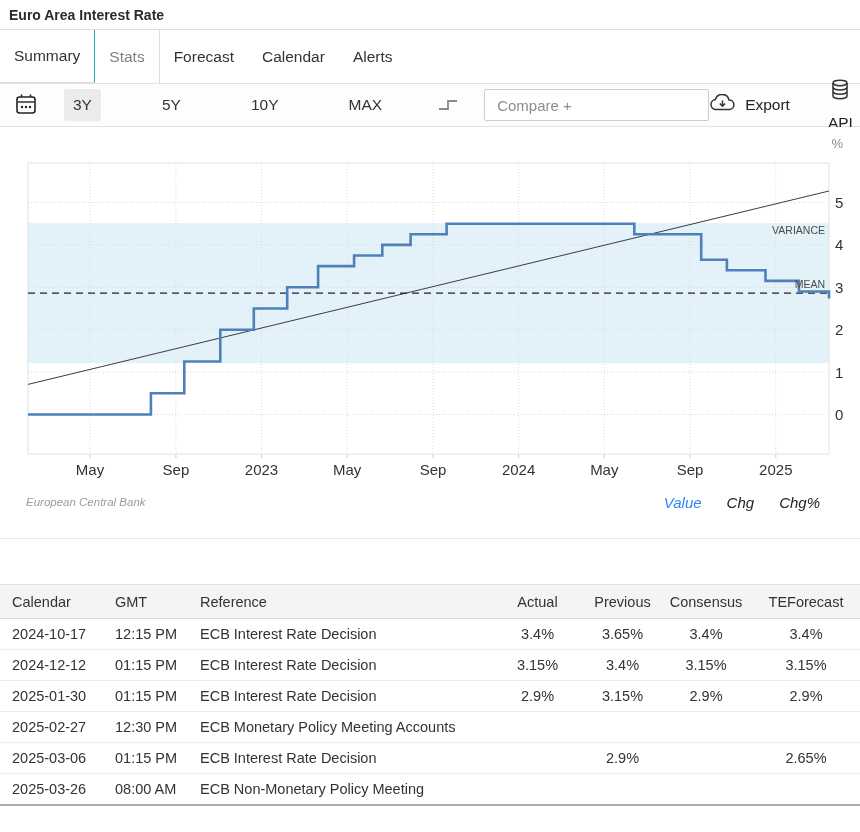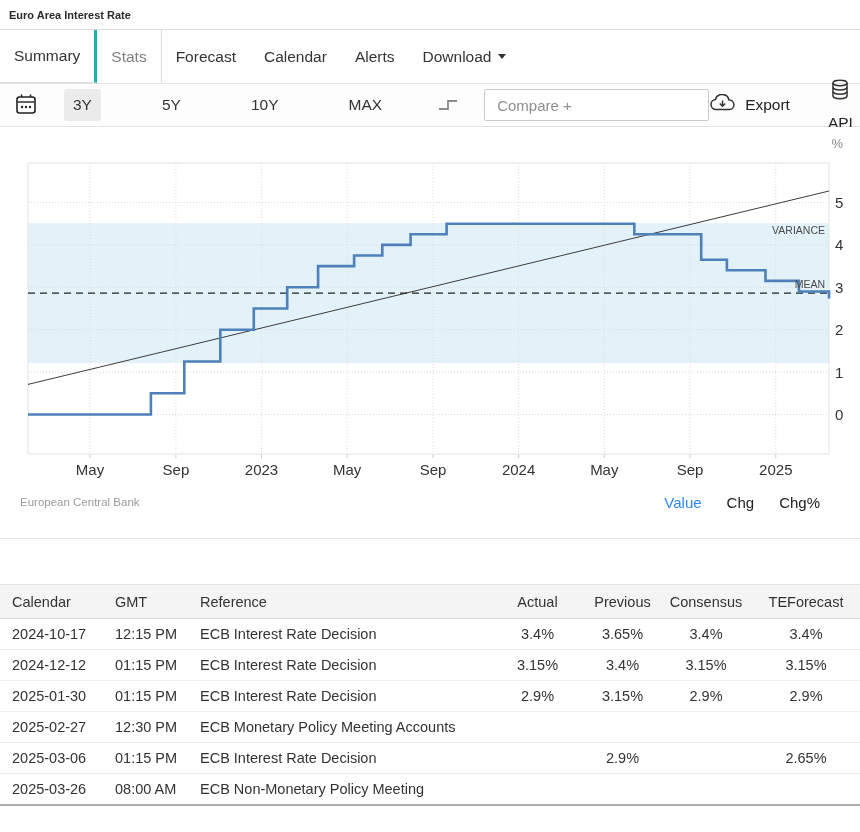--- a/index.html
+++ b/index.html
@@ -2,26 +2,26 @@
 <html><head>
 <meta charset="utf-8">
 <style>
   * { box-sizing: border-box; margin: 0; padding: 0; }
   html,body { width: 860px; background: #fff; }
   body { font-family: "Liberation Sans", sans-serif; color: #333; }
 
   
   .titlebar { height: 30px; display: flex; align-items: center; padding-left: 9px;
               border-bottom: 1px solid #dcdcdc; }
-  .titlebar h1 { font-size: 11px; font-weight: bold; color: #2b2b2b; }
+  .titlebar h1 { font-size: 14px; font-weight: bold; color: #2b2b2b; }
 
   
   .tabs { display: flex; height: 53px; font-size: 15.5px; background: #fff; }
   .tab { display: flex; align-items: center; padding: 0 14px; cursor: pointer; color: #333; }
-  .tab.first { border-right: 3px solid #14b8a6; border-bottom: 1px solid #ddd; }
+  .tab.first { border-right: 1px solid #14b8a6; border-bottom: 1px solid #ddd; }
   .tab.active { border-right: 1px solid #ddd; color: #7f7f7f; }
   .caret { display: inline-block; width: 0; height: 0; margin-left: 7px;
            border-left: 4.5px solid transparent; border-right: 4.5px solid transparent;
            border-top: 5px solid #333; }
 
   
   .toolbar { height: 44px; display: flex; align-items: center; padding: 0 15px;
              border-top: 1px solid #e3e3e3; border-bottom: 1px solid #e3e3e3; background: #fdfdfd; }
   .icon-btn { background: none; border: none; cursor: pointer; display: flex; align-items: center; padding: 0; }
   .ranges { margin-left: 27px; display: flex; align-items: center; gap: 45px; }
@@ -35,22 +35,22 @@
   .tool-right { margin-left: auto; display: flex; align-items: center; }
   .tool-btn { display: flex; align-items: center; gap: 9px; font-size: 15.5px; color: #222;
               background: none; border: none; font-family: inherit; cursor: pointer; }
   .api-btn { margin-left: 38px; flex-direction: column; }
   .kebab-btn { margin-left: 34px; }
 
   
   .chart-card { position: relative; height: 412px; border-bottom: 1px solid #e6e6e6; background: #fff; }
   #chart-svg { display: block; }
   #chart-svg text { font-family: "Liberation Sans", sans-serif; }
-  .chart-footer { position: absolute; top: 363px; left: 0; right: 0; height: 24px;
-                  display: flex; align-items: center; padding: 0 40px 0 20px; }
+  .chart-footer { position: absolute; top: 363px; left: 6px; right: 0; height: 24px;
+                  display: flex; align-items: center; padding: 0 40px 0 20px; font-style: italic; }
   .source { font-size: 11.5px; color: #9b9b9b; }
   .links { margin-left: auto; display: flex; gap: 25px; font-size: 15px; color: #222; }
   .links span { cursor: pointer; }
   .links .active { color: #2e86f0; }
 
   .gap { height: 45px; background: #fff; }
 
   
   table { width: 860px; border-collapse: collapse; table-layout: fixed; font-size: 14.5px;
           border-top: 1px solid #e2e2e2; border-bottom: 2px solid #adadad; }
@@ -77,24 +77,20 @@
       <span>Stats</span>
     </div>
     <div class="tab">
       <span>Forecast</span>
     </div>
     <div class="tab">
       <span>Calendar</span>
     </div>
     <div class="tab">
       <span>Alerts</span>
-    </div>
-    <div class="tab">
-      <span>Download</span>
-      <span class="caret"></span>
     </div>
   </nav>
 
 <div class="toolbar">
   <button class="icon-btn">
     <span>
       <svg width="22" height="22" viewBox="0 0 22 22" fill="none">
         <rect x="2" y="4" width="18" height="16" rx="2.5" stroke="#222" stroke-width="1.6"></rect>
         <line x1="2.5" y1="9" x2="19.5" y2="9" stroke="#222" stroke-width="1.4"></line>
         <line x1="6.5" y1="1.5" x2="6.5" y2="4" stroke="#222" stroke-width="1.6"></line>

